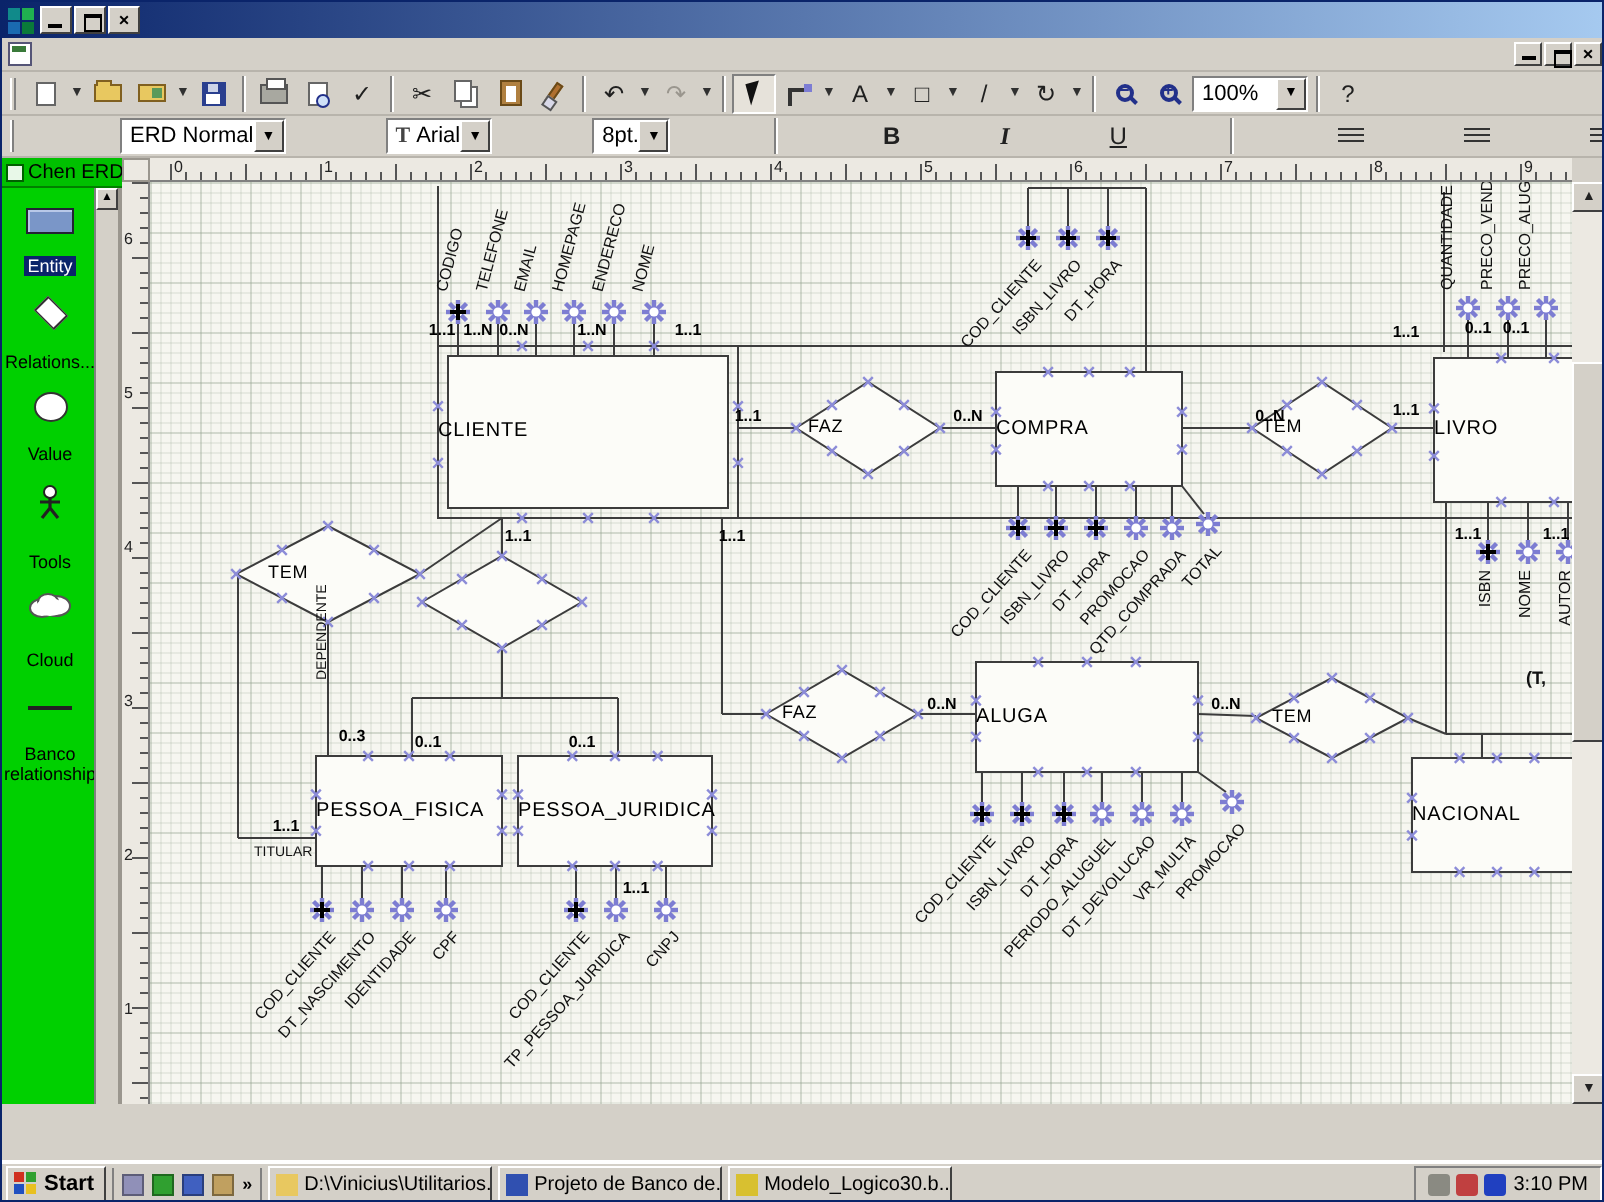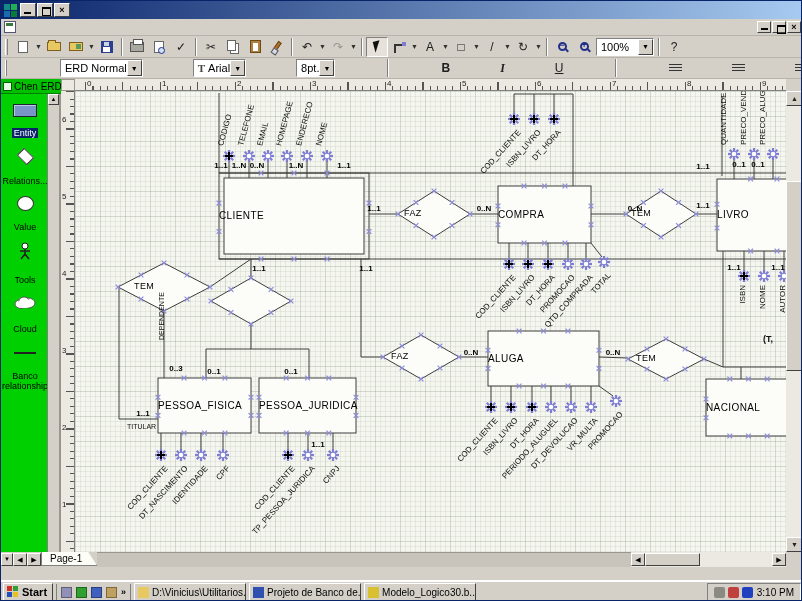--- a/index.html
+++ b/index.html
@@ -949,33 +949,20 @@
         <div class="attr" style="left: 52px; top: 331px; font-size: 7px;">TITULAR</div>
         <div class="attr note-b" style="left: 688px; top: 243px; font-size: 9px;">(T,</div>
       </div>
     <div class="vscroll">
       <button class="sbtn" style="top:0;">▲</button>
       <div class="vthumb"></div>
       <button class="sbtn" style="bottom:0;">▼</button>
     </div>
   </div>
 
-  <div class="pagestrip">
-    <button class="st-down">▼</button>
-    <button class="ps-btn">◀</button>
-    <button class="ps-btn">▶</button>
-    <div class="ps-tab">Page-1</div>
-    <div class="ps-track"></div>
-    <div class="hscroll">
-      <button class="ps-btn hs-l">◀</button>
-      <div class="hthumb"></div>
-      <button class="ps-btn hs-r">▶</button>
-    </div>
-    <div class="ps-corner"></div>
-  </div>
 
 
   <div class="taskbar">
     <button class="startbtn">
       <span class="flag">
           <i style="background:#d03020"></i>
           <i style="background:#30a030"></i>
           <i style="background:#2050c0"></i>
           <i style="background:#e8c020"></i>
         </span>

